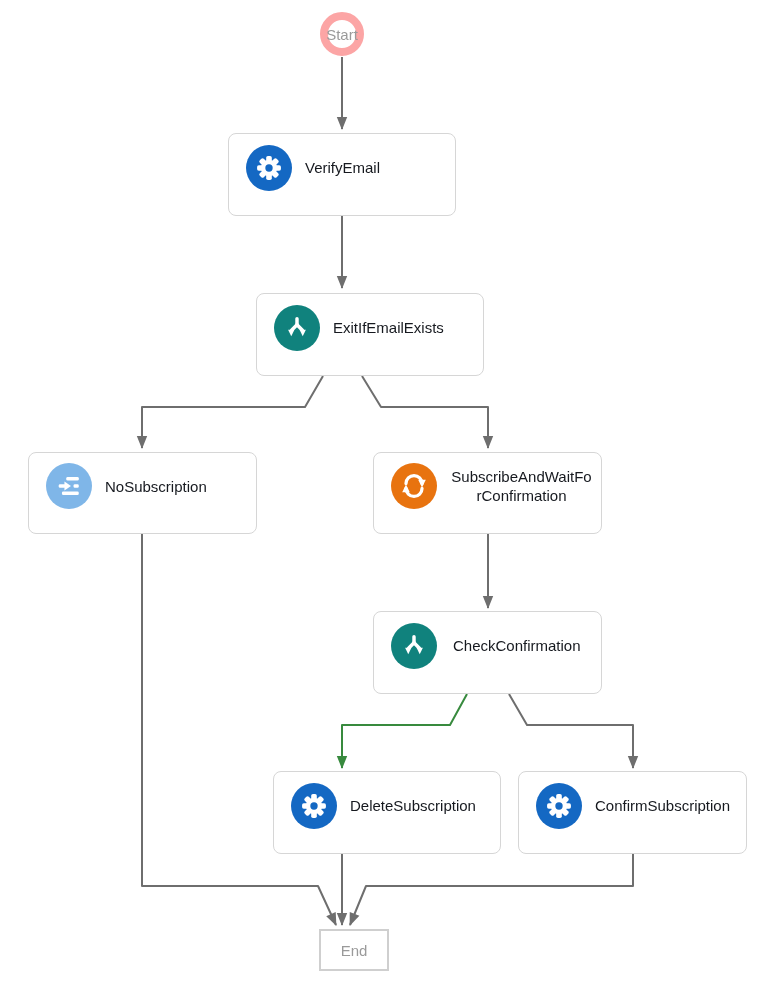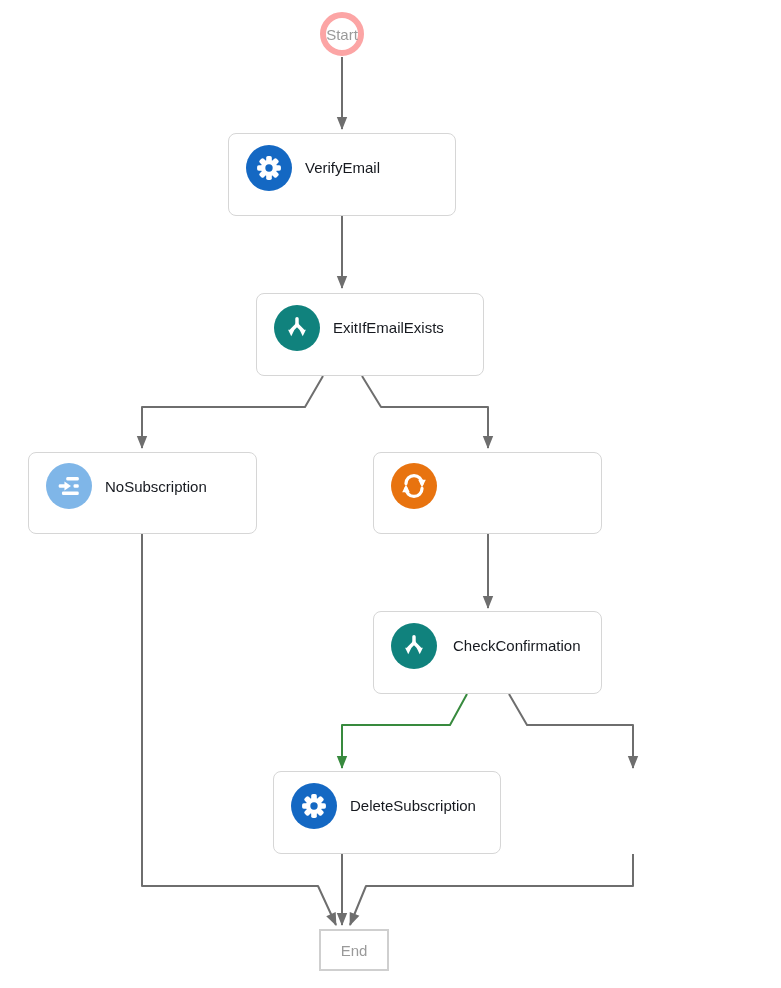--- a/index.html
+++ b/index.html
@@ -19,21 +19,21 @@
   .badge-choice{background:#10827d;}
   .badge-pass{background:#7fb6e8;}
   .badge-wait{background:#e8730f;}
   .gear-hole{fill:#1468c3;}
 
   .state-label{font-size:15px;color:#16191f;}
   .wrap-label{width:150px;text-align:center;word-break:break-all;line-height:1.3;}
 
   .terminal{position:absolute;display:flex;align-items:center;justify-content:center;
     color:#9a9a9a;font-size:15px;background:#fff;box-sizing:border-box;}
-  .terminal-start{border:6px solid #fca5a5;border-radius:50%;}
+  .terminal-start{border:8px solid #fca5a5;border-radius:50%;}
   .terminal-end{border:2px solid #cfcfcf;}
 </style>
 </head>
 <body>
 
 <div class="canvas">
 
   <svg class="edge-layer" width="781" height="988">
     <defs>
       <marker id="arrowGray" markerWidth="14" markerHeight="12" refX="12.5" refY="6" orient="auto" markerUnits="userSpaceOnUse">
@@ -112,20 +112,21 @@
           <marker id="syncHead" markerWidth="8" markerHeight="8" refX="4" refY="4" orient="auto" markerUnits="userSpaceOnUse">
             <path d="M0.5,0.5 L7.5,4 L0.5,7.5 z" fill="#fff"></path>
           </marker>
         </defs>
         <g stroke="#fff" stroke-width="3" fill="none" stroke-linecap="round">
           <path d="M-7.4,-2.2 A7.4,7.4 0 0 1 7.4,-2.2" marker-end="url(#syncHead)"></path>
           <path d="M7.4,2.2 A7.4,7.4 0 0 1 -7.4,2.2" marker-end="url(#syncHead)"></path>
         </g>
       </svg>
     </span>
+    <span class="state-label wrap-label">SubscribeAndWaitForConfirmation</span>
   </div>
 
   <div class="state-node" style="left:373px;top:611px;width:229px;height:83px;gap:16px;">
     <span class="icon-badge badge-choice">
       <svg width="26" height="26" viewBox="-12 -12 24 24">
         <g stroke="#fff" stroke-width="3.2" stroke-linecap="round" fill="none">
           <path d="M0,-8.5 L0,-3"></path>
           <path d="M0,-3 L-5,2"></path>
           <path d="M0,-3 L5,2"></path>
         </g>
@@ -145,18 +146,33 @@
           <rect x="-2.6" y="-11" width="5.2" height="22" rx="1.6" transform="rotate(90)"></rect>
           <rect x="-2.6" y="-11" width="5.2" height="22" rx="1.6" transform="rotate(135)"></rect>
           <circle r="7.4"></circle>
         </g>
         <circle r="3.4" class="gear-hole"></circle>
       </svg>
     </span>
     <span class="state-label">DeleteSubscription</span>
   </div>
 
+  <div class="state-node" style="left:518px;top:771px;width:229px;height:83px;">
+    <span class="icon-badge badge-task">
+      <svg width="26" height="26" viewBox="-12 -12 24 24">
+        <g fill="#fff">
+          <rect x="-2.6" y="-11" width="5.2" height="22" rx="1.6"></rect>
+          <rect x="-2.6" y="-11" width="5.2" height="22" rx="1.6" transform="rotate(45)"></rect>
+          <rect x="-2.6" y="-11" width="5.2" height="22" rx="1.6" transform="rotate(90)"></rect>
+          <rect x="-2.6" y="-11" width="5.2" height="22" rx="1.6" transform="rotate(135)"></rect>
+          <circle r="7.4"></circle>
+        </g>
+        <circle r="3.4" class="gear-hole"></circle>
+      </svg>
+    </span>
+    <span class="state-label">ConfirmSubscription</span>
+  </div>
 
   <div class="terminal terminal-end" style="left:319px;top:929px;width:70px;height:42px;">
     <span>End</span>
   </div>
 
 </div>
 
 </body></html>

